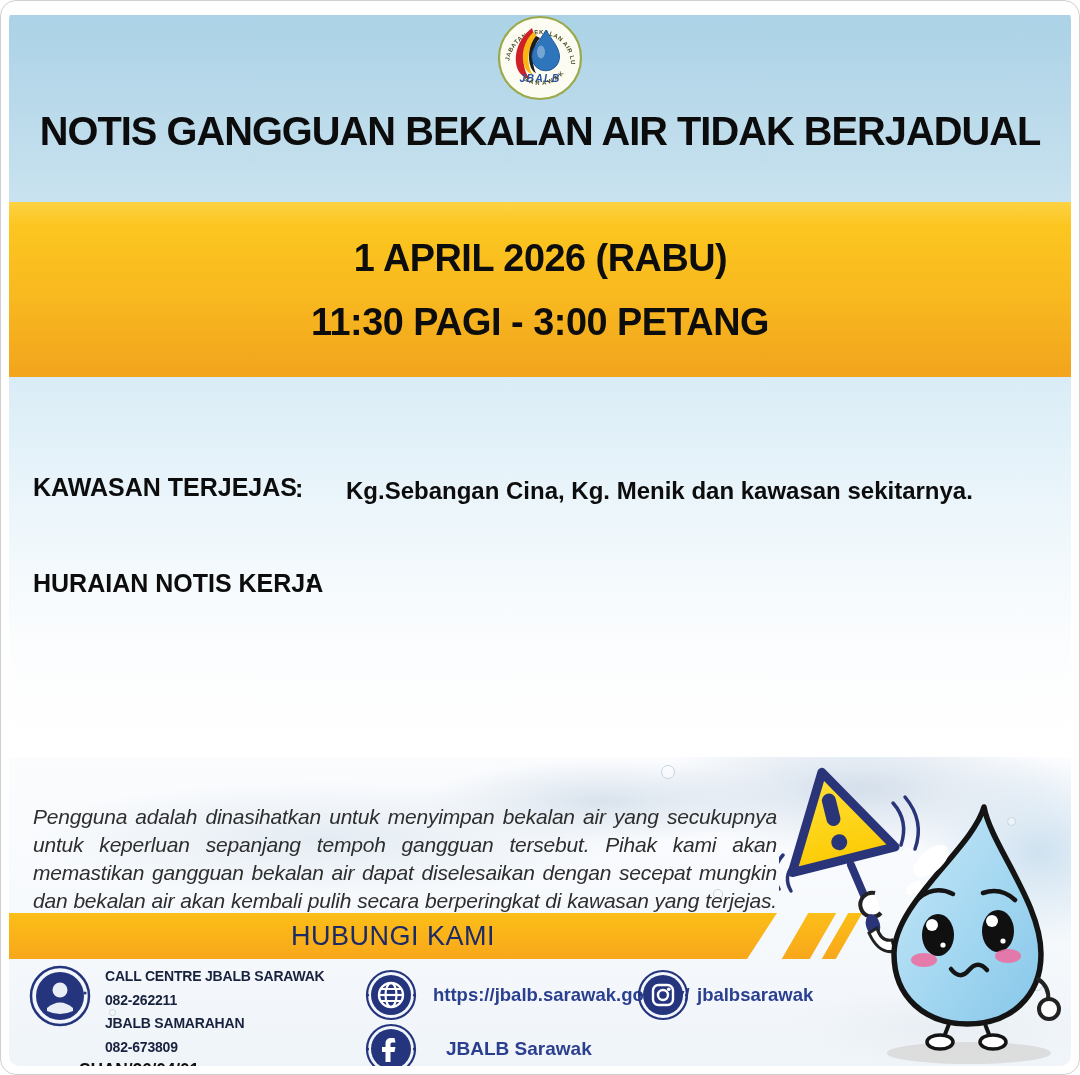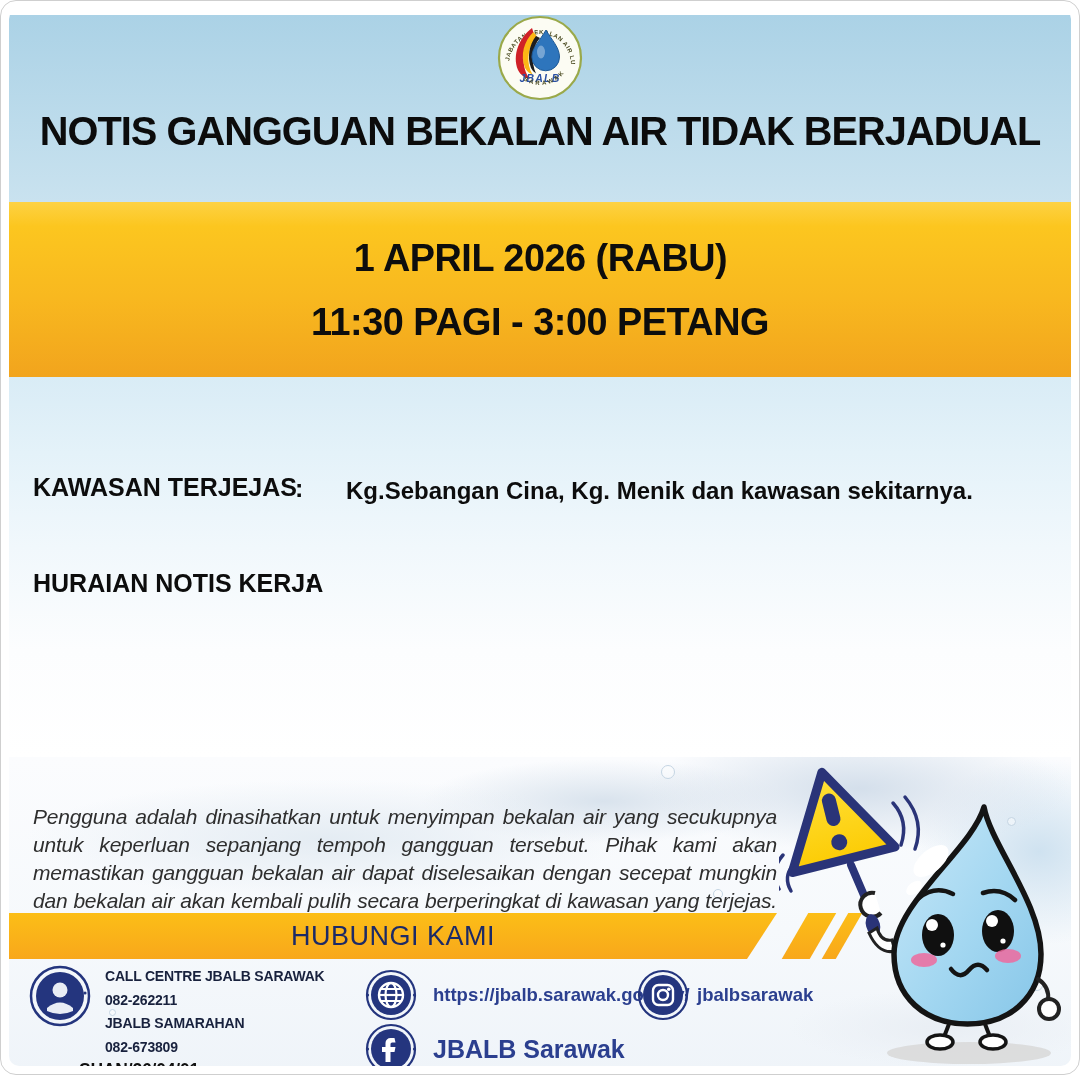--- a/index.html
+++ b/index.html
@@ -103,21 +103,21 @@
   .stripe.s2{ left:826px; width:14px; }
   .contact-item{ position:absolute; z-index:3; display:flex; align-items:flex-start; }
   .c-icon{ flex:0 0 auto; }
   .cc-block{ left:20px; top:208px; }
   .cc-text{ margin-left:14px; font-size:14px; font-weight:800; color:#18213d; line-height:23.5px; letter-spacing:-0.2px; }
   .web-block{ left:356px; top:212px; align-items:center; }
   .web-label{ margin-left:16px; font-size:18.5px; font-weight:800; color:#2b3f8f; }
   .ig-block{ left:628px; top:212px; align-items:center; }
   .ig-label{ margin-left:8px; font-size:18.5px; font-weight:800; color:#2b3f8f; }
   .fb-block{ left:356px; top:266px; align-items:center; }
-  .fb-label{ margin-left:16px; font-size:25px; font-weight:800; color:#2b3f8f; }
+  .fb-label{ margin-left:29px; font-size:19px; font-weight:800; color:#2b3f8f; }
   .refno{
     position:absolute; left:70px; top:303px; z-index:3;
     font-size:17.5px; font-weight:800; color:#101010; letter-spacing:-0.2px;
   }
   .mascot{ position:absolute; left:770px; top:0; z-index:4; }
 </style>
 </head>
 <body>
 
 <div class="poster">

